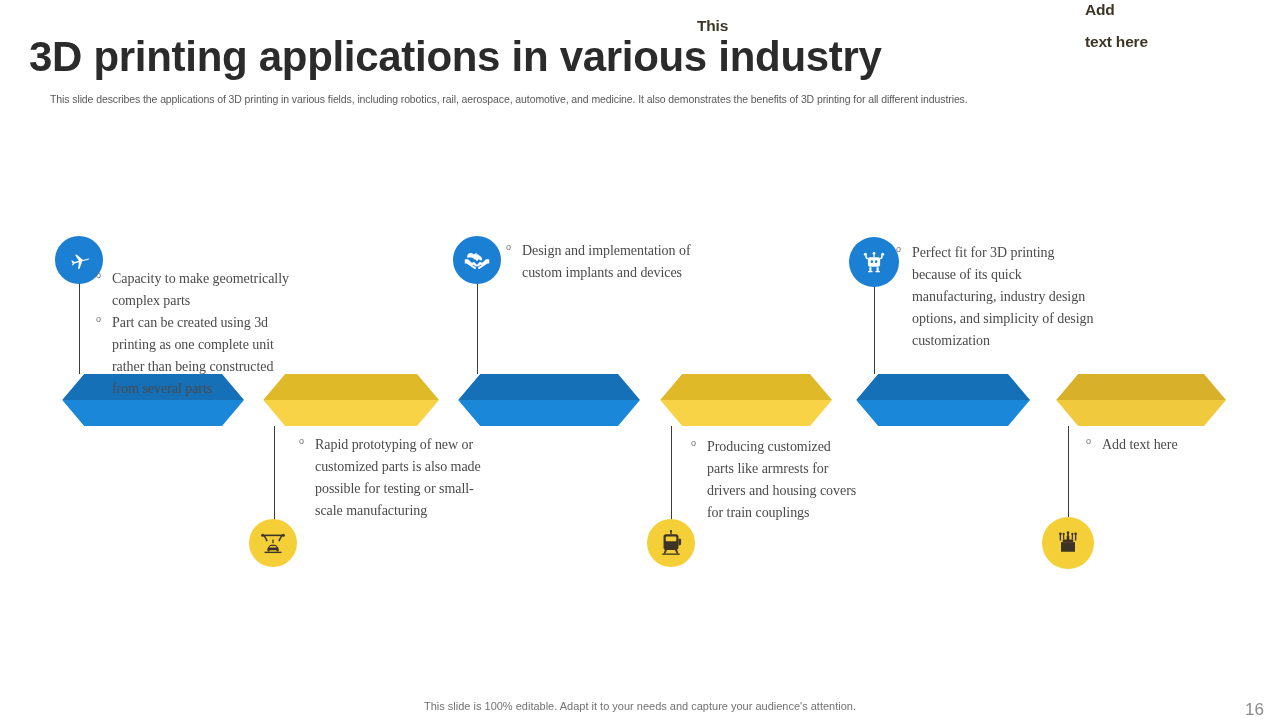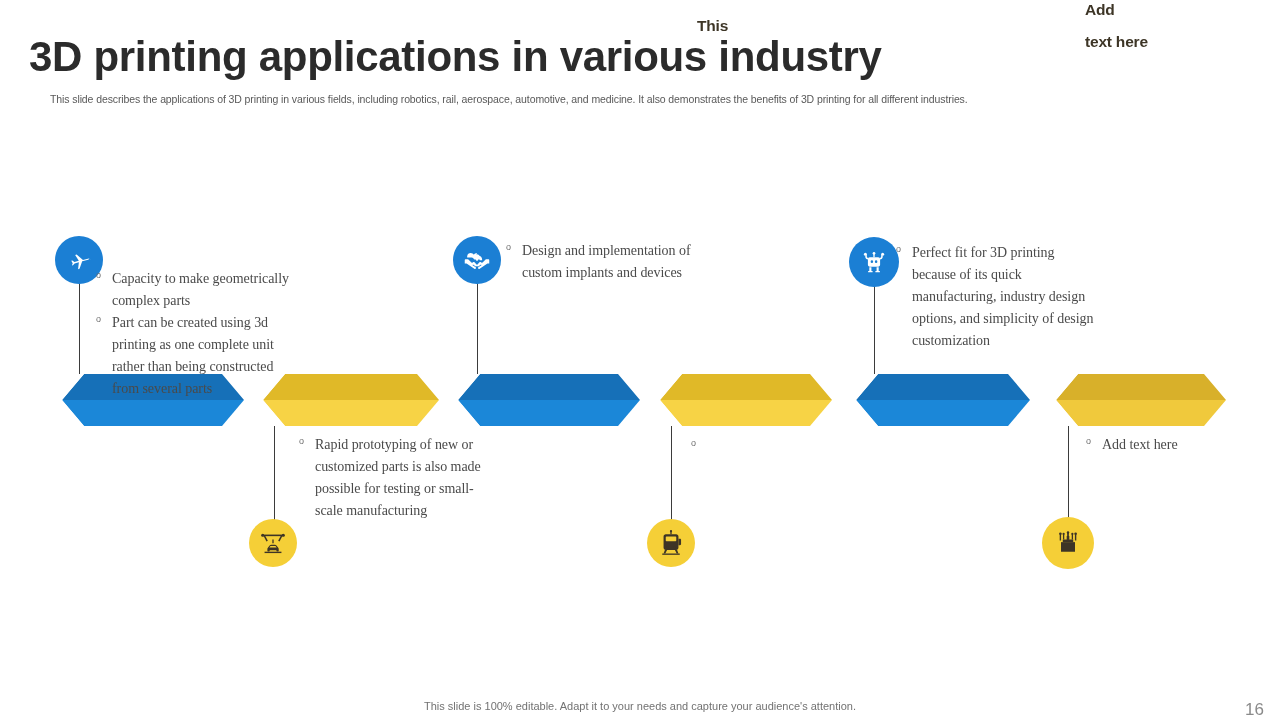--- a/index.html
+++ b/index.html
@@ -256,20 +256,21 @@
         <path d="M49 22h3.5c1.4 0 2.5 1.1 2.5 2.5v10c0 1.4-1.1 2.5-2.5 2.5H49z"></path>
         <path d="M18 48h5l-4 8h-4zm28 0h-5l4 8h4z"></path>
         <path d="M12 56h40v3H12z"></path>
       </g>
     </svg>
       </span>
     </div>
     <div class="bullets" style="left: 690px; top: 436px; width: 170px;">
       <div class="bullet-row">
         <span class="bullet-mark">o</span>
+        <span class="bullet-text">Producing customized parts like armrests for drivers and housing covers for train couplings</span>
       </div>
     </div>
     <div class="conn" style="left: 874px; top: 283px; height: 91px;"></div>
     <div class="chev" style="left: 856px; top: 374px; width: 174px;">
       <svg class="chev-svg" width="174" height="52" viewBox="0 0 174 52">
         <path d="M0,0 L152,0 L174,26 L0,26 L22,0 Z" fill="#1670b8"></path>
         <path d="M0,26 L174,26 L152,52 L22,52 L0,26 Z" fill="#1b87d8"></path>
         <path d="M0,0 L22,0 L0,26 L22,52 L0,52 Z" fill="#ffffff"></path>
       </svg>
     </div>

